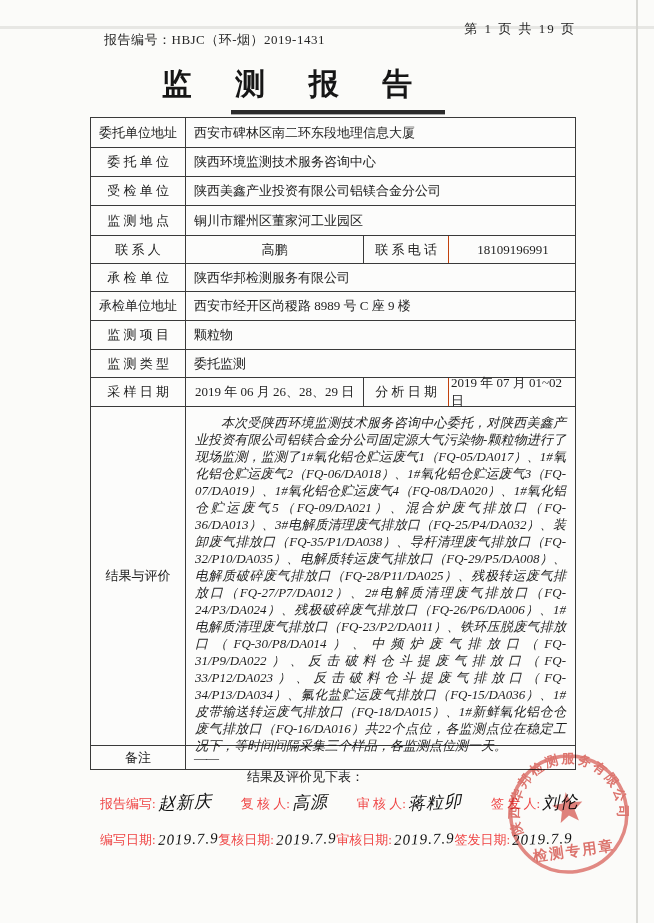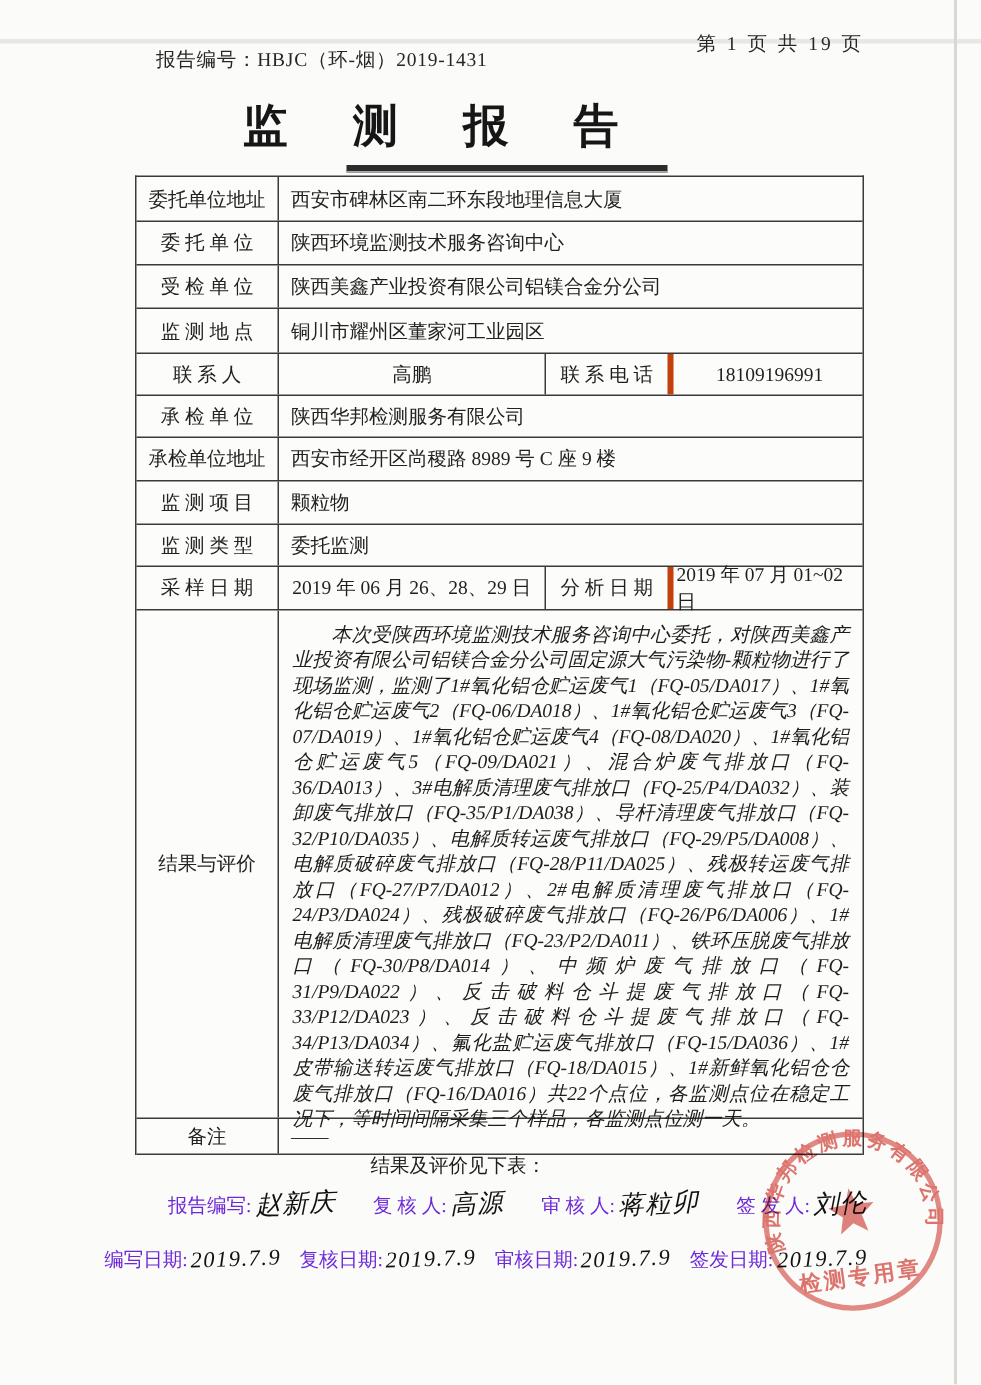--- a/index.html
+++ b/index.html
@@ -27,40 +27,40 @@
     box-sizing:border-box;background:rgba(255,255,255,.35);
   }
   .row{display:flex;border-bottom:1px solid #3a3a3a;box-sizing:border-box;align-items:stretch;}
   .cl{
     width:95px;min-width:95px;border-right:1px solid #3a3a3a;box-sizing:border-box;
     display:flex;align-items:center;justify-content:center;
     font-size:13px;color:#222;white-space:nowrap;
   }
   .cv{flex:1;display:flex;align-items:center;padding:0 8px;font-size:13px;color:#222;box-sizing:border-box;}
   .cl2{
-    width:86px;min-width:86px;border-left:1px solid #3a3a3a;border-right:4px solid #c2410c;
+    width:86px;min-width:86px;border-left:1px solid #3a3a3a;border-right:1px solid #c2410c;
     box-sizing:border-box;display:flex;align-items:center;justify-content:center;
     font-size:13px;white-space:nowrap;
   }
   .cv2{width:128px;min-width:128px;display:flex;align-items:center;justify-content:center;font-size:13px;box-sizing:border-box;padding:0 2px;}
   .cv1m{width:177px;min-width:177px;flex:none;display:flex;align-items:center;justify-content:center;font-size:13px;box-sizing:border-box;padding:0 2px;}
   .h29{height:29px;} .h30{height:30px;} .h28{height:28px;} .h24{height:24px;}
   .results-row{height:339px;}
   .results-content{
     flex:1;box-sizing:border-box;padding:7px 9px 0 9px;font-size:13px;line-height:17px;
     color:#1d1d1d;
   }
   .results-para{text-indent:2em;text-align:justify;margin:0;font-style:italic;}
   .results-footer{text-indent:4em;margin:14px 0 0 0;}
   .remark-value{font-size:13px;letter-spacing:-1px;}
   .sig-area{position:absolute;left:100px;top:791px;width:478px;}
   .sig-line{display:flex;justify-content:space-between;align-items:baseline;height:34px;}
-  .sig-line2{display:flex;justify-content:flex-end;align-items:baseline;height:34px;margin-top:6px;}
+  .sig-line2{display:flex;justify-content:flex-start;align-items:baseline;height:34px;margin-top:6px;}
   .sig-group{display:flex;align-items:baseline;white-space:nowrap;}
-  .sig-label{font-size:13px;color:#6d28d9;margin-left:12px;}
+  .sig-label{font-size:13px;color:#ef4444;}
   .hand{
     font-style:italic;font-size:17px;color:#111;
     transform:rotate(-3deg);display:inline-block;margin-left:2px;letter-spacing:1px;
   }
   .hand-date{
     font-style:italic;font-size:15px;color:#111;
     transform:rotate(-2deg);display:inline-block;margin-left:2px;letter-spacing:1px;
   }
   .stamp{position:absolute;left:503px;top:750px;width:132px;height:132px;mix-blend-mode:multiply;opacity:.8;}
 </style>

